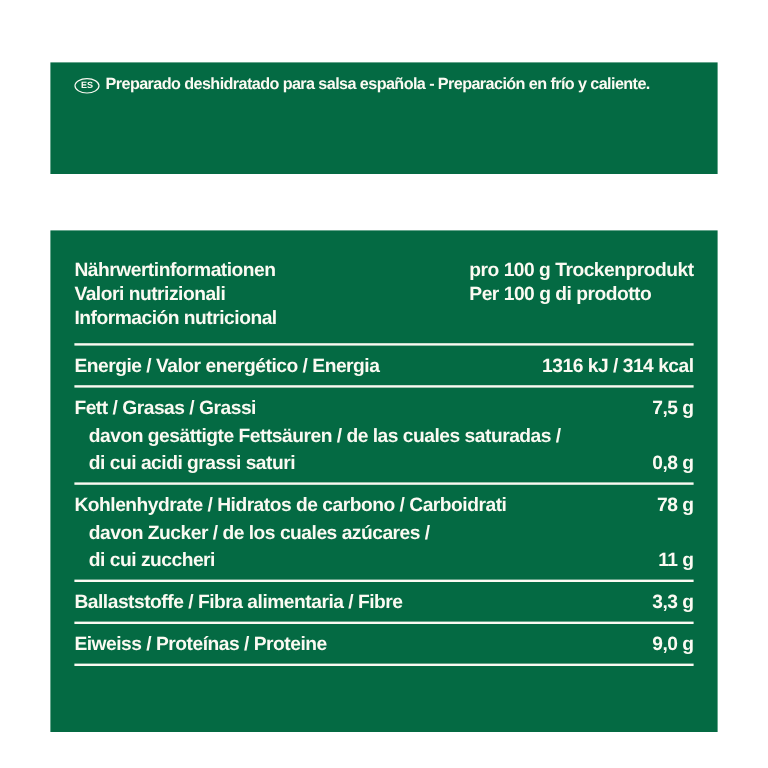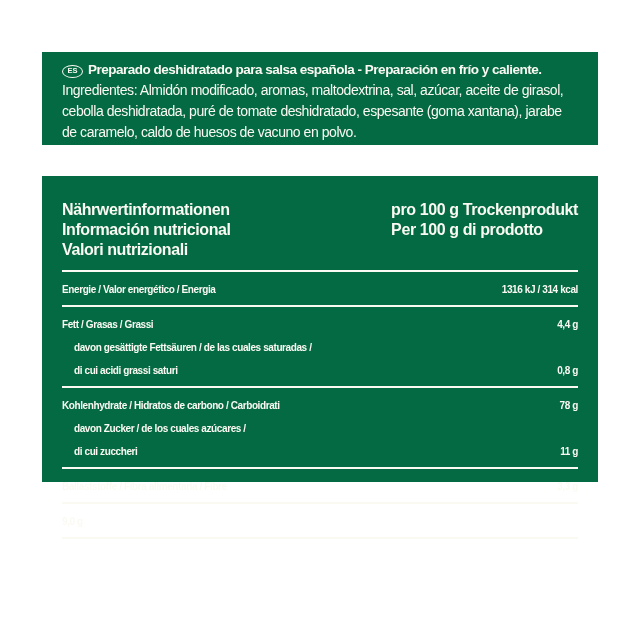--- a/index.html
+++ b/index.html
@@ -45,22 +45,22 @@
     margin-right: 5px;
   }
   .ingredients-text {
     font-size: 14px;
     font-weight: normal;
     letter-spacing: -0.45px;
     line-height: 21px;
   }
   
   .panel.nutrition-panel {
-    top: 176px;
-    height: 306px;
+    top: 192px;
+    height: 418px;
     padding: 24px 20px 0 20px;
   }
   .nutri-header {
     display: flex;
     justify-content: space-between;
     font-size: 16px;
     font-weight: bold;
     letter-spacing: -0.4px;
     line-height: 20px;
     padding-bottom: 10px;
@@ -68,62 +68,61 @@
   }
   .nutri-header .right { text-align: left; }
   .nutri-row {
     border-bottom: 2px solid #fbfaf2;
     padding: 6px 0 4px 0;
   }
   .nutri-line {
     display: flex;
     justify-content: space-between;
     align-items: flex-end;
-    font-size: 10px;
+    font-size: 16px;
     font-weight: bold;
     letter-spacing: -0.4px;
     line-height: 23px;
   }
   .nutri-line .lbl { white-space: nowrap; }
   .nutri-line.indent .lbl { padding-left: 12px; }
   .nutri-line .val { white-space: nowrap; text-align: right; }
 </style>
 </head>
 <body>
 
 <div class="panel ingredients-panel">
   <div class="title-line">
     <span class="lang-badge">ES</span><span>Preparado deshidratado para salsa española - Preparación en frío y caliente.</span>
   </div>
-  <div class="ingredients-text">Ingredientes: Almidón modificado, aromas, maltodextrina, sal, azúcar, aceite de girasol, cebolla deshidratada, puré de tomate deshidratado, espesante (goma xantana), jarabe de caramelo, caldo de huesos de vacuno en polvo.</div>
 </div>
 
 <div class="panel nutrition-panel">
   <div class="nutri-header">
     <div class="left">
       <div>Nährwertinformationen</div>
+      <div>Valori nutrizionali</div>
       <div>Información nutricional</div>
-      <div>Valori nutrizionali</div>
     </div>
     <div class="right">
       <div>pro 100 g Trockenprodukt</div>
       <div>Per 100 g di prodotto</div>
     </div>
   </div>
   <div id="nutrition-rows">
       <div class="nutri-row">
         <div class="nutri-line">
           <span class="lbl">Energie / Valor energético / Energia</span>
           <span class="val">1316 kJ / 314 kcal</span>
         </div>
       </div>
       <div class="nutri-row">
         <div class="nutri-line">
           <span class="lbl">Fett / Grasas / Grassi</span>
-          <span class="val">4,4 g</span>
+          <span class="val">7,5 g</span>
         </div>
         <div class="nutri-line indent">
           <span class="lbl">davon gesättigte Fettsäuren / de las cuales saturadas /</span>
         </div>
         <div class="nutri-line indent">
           <span class="lbl">di cui acidi grassi saturi</span>
           <span class="val">0,8 g</span>
         </div>
       </div>
       <div class="nutri-row">
@@ -140,17 +139,18 @@
         </div>
       </div>
       <div class="nutri-row">
         <div class="nutri-line">
           <span class="lbl">Ballaststoffe / Fibra alimentaria / Fibre</span>
           <span class="val">3,3 g</span>
         </div>
       </div>
       <div class="nutri-row">
         <div class="nutri-line">
+          <span class="lbl">Eiweiss / Proteínas / Proteine</span>
           <span class="val">9,0 g</span>
         </div>
       </div>
     </div>
 </div>
 
 </body></html>

